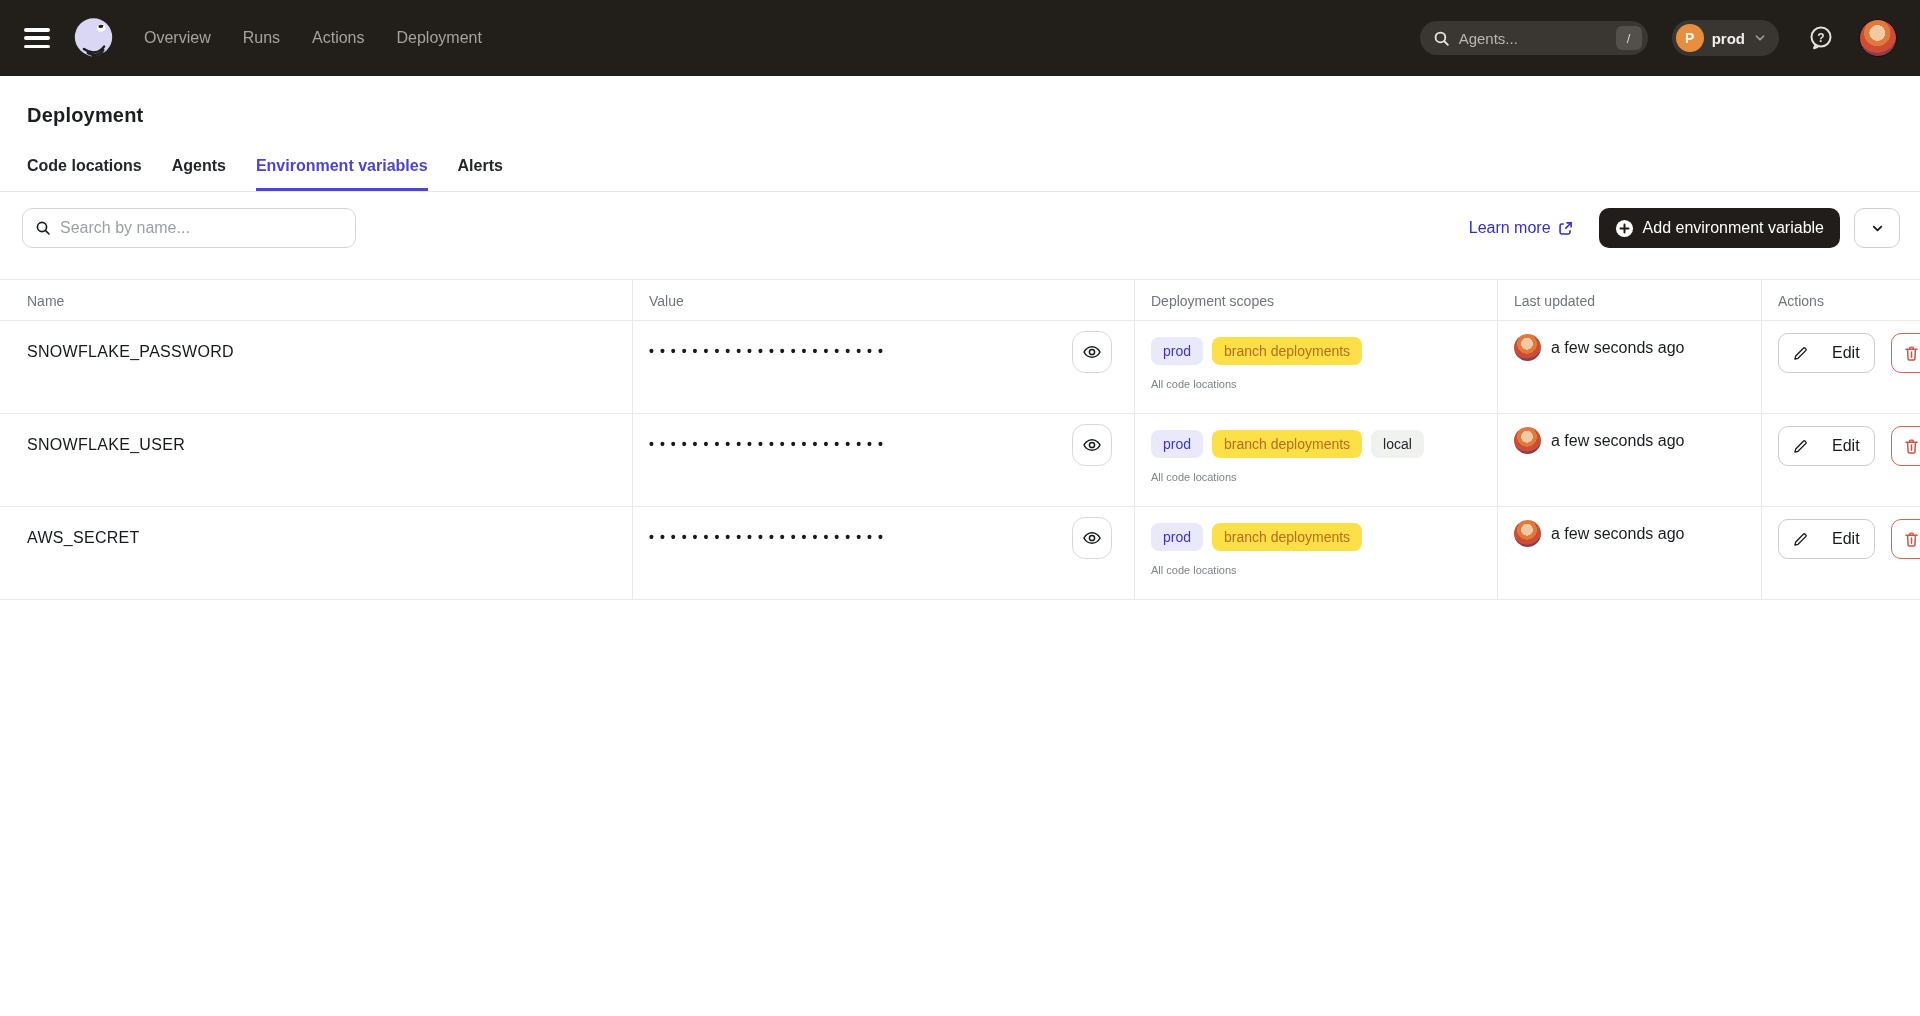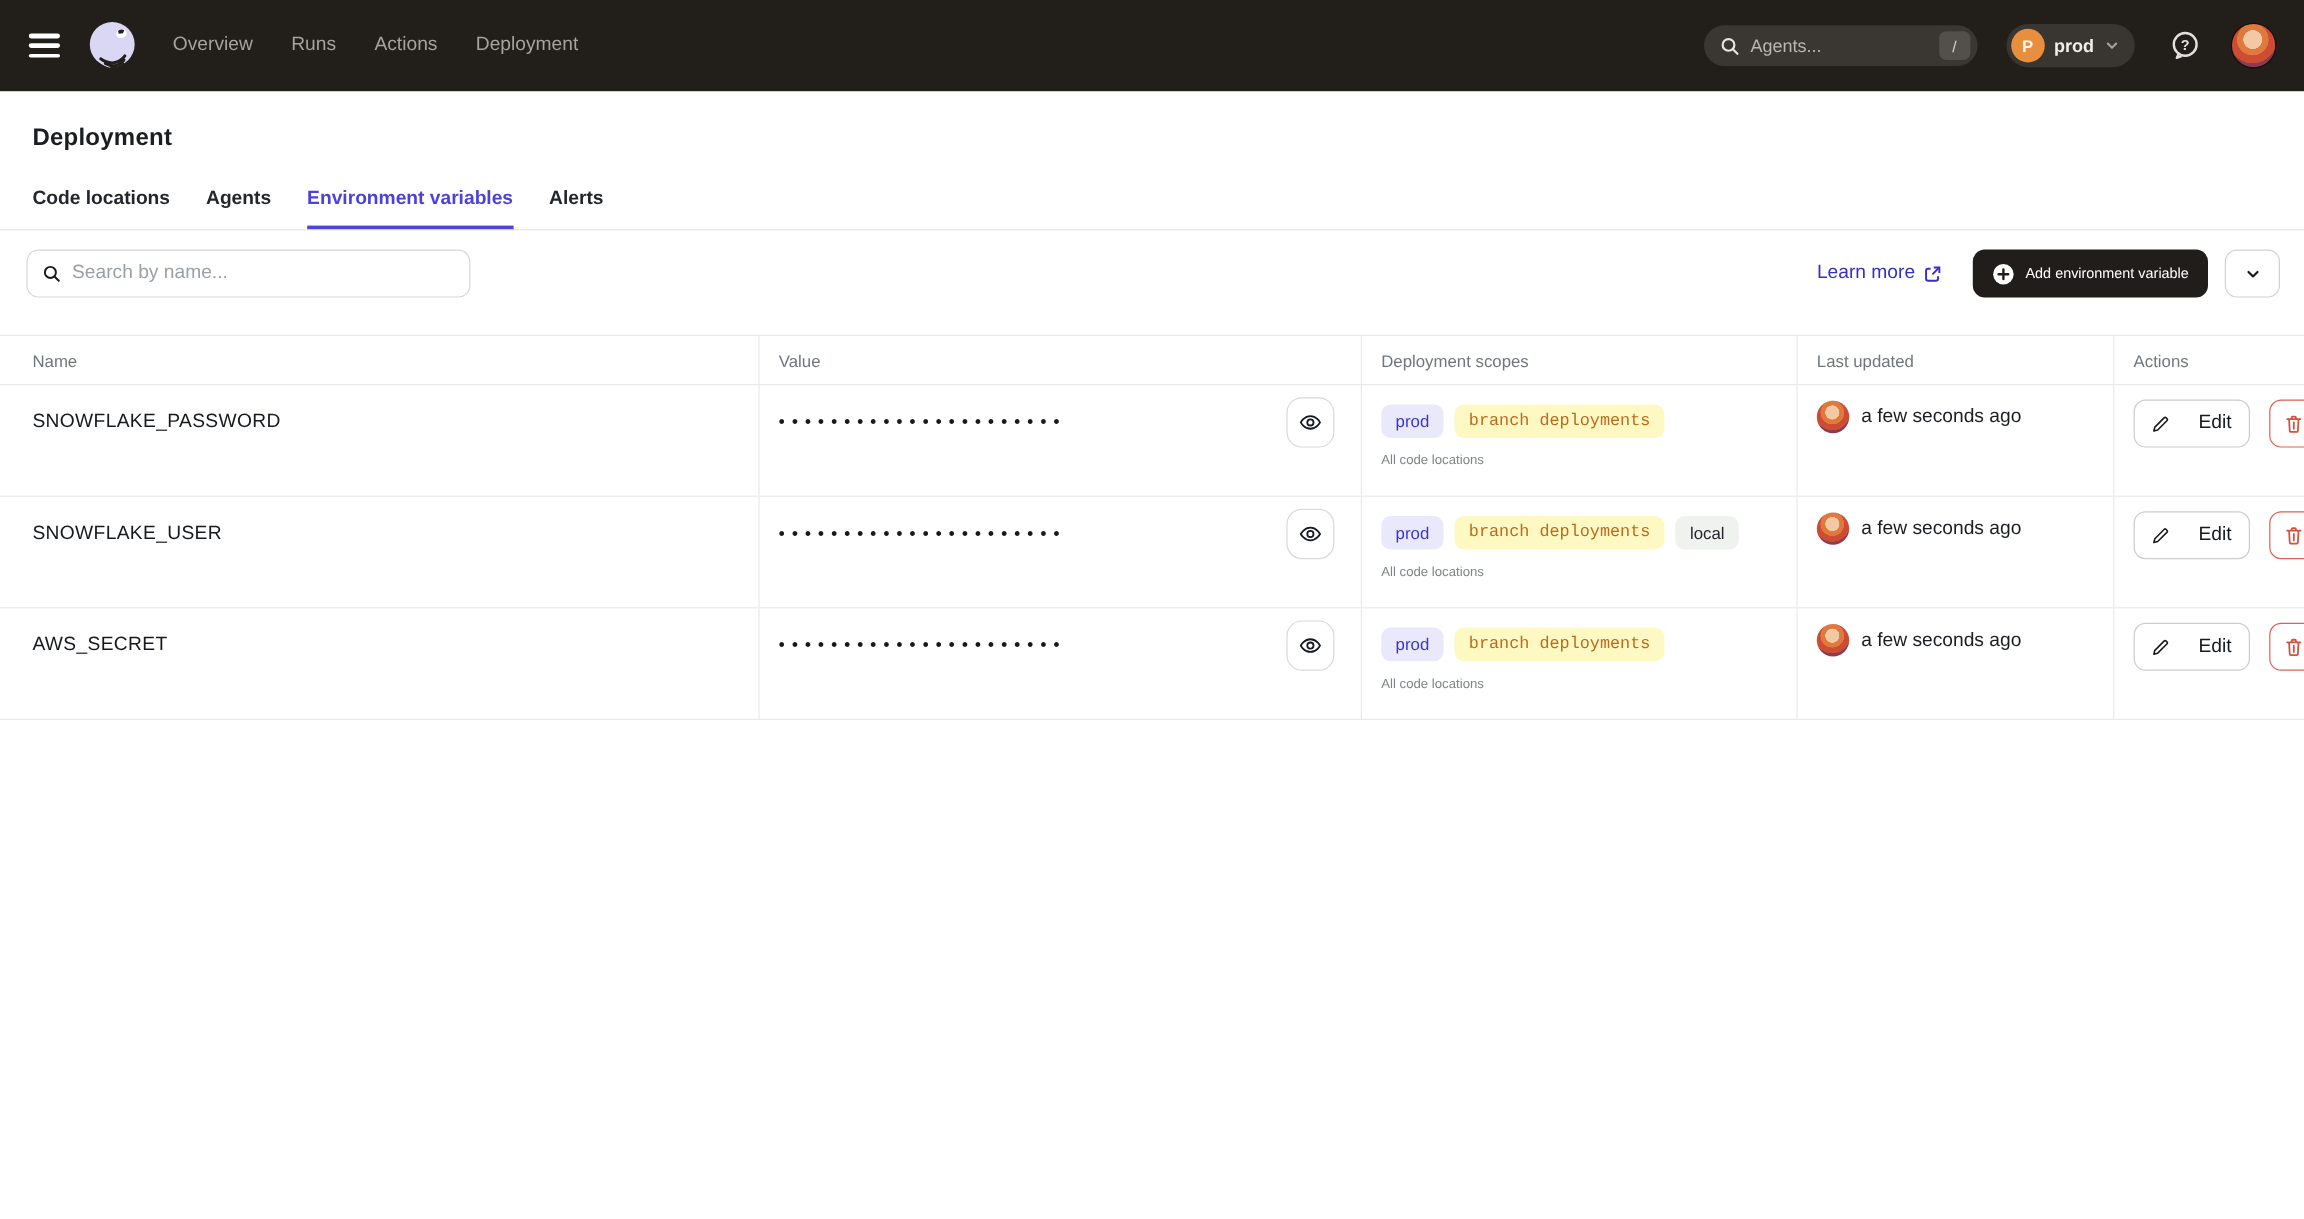--- a/index.html
+++ b/index.html
@@ -27,27 +27,27 @@
     border:1px solid #141210; }
 
   
   .page-title { padding:28px 24px 0 27px; font-size:20px; font-weight:700; color:#1A1D21; letter-spacing:.2px; }
   .tabs { display:flex; gap:30px; padding:0 27px; margin-top:30px; border-bottom:1px solid #E9E7E4; }
   .tab { font-size:16px; font-weight:600; color:#23262A; padding-bottom:13px; border-bottom:3px solid transparent; cursor:pointer; }
   .tab.active { color:#4C42D9; border-bottom-color:#4F43DD; }
 
   
   .toolbar { display:flex; align-items:center; padding:16px 20px 0 22px; }
-  .search-input { width:370px; height:40px; border:1px solid #D4D7DA; border-radius:10px; display:flex; align-items:center; gap:9px; padding:0 12px; background:#fff; }
+  .search-input { width:334px; height:40px; border:1px solid #D4D7DA; border-radius:10px; display:flex; align-items:center; gap:9px; padding:0 12px; background:#fff; }
   .search-input svg { color:#16191D; flex:none; }
   .search-input input { border:none; outline:none; flex:1; font-size:16px; font-family:inherit; color:#16191D; background:transparent; }
   .search-input input::placeholder { color:#9AA0A6; }
   .toolbar-right { margin-left:auto; display:flex; align-items:center; }
   .learn-more { display:flex; align-items:center; gap:7px; color:#332FC8; font-size:16px; text-decoration:none; margin-right:26px; }
-  .add-btn { display:flex; align-items:center; gap:9px; height:40px; border:none; border-radius:10px; background:#211D1A; color:#FFFFFF; font-size:12px; font-family:inherit; padding:0 16px; cursor:pointer; }
+  .add-btn { display:flex; align-items:center; gap:9px; height:40px; border:none; border-radius:10px; background:#211D1A; color:#FFFFFF; font-size:16px; font-family:inherit; padding:0 16px; cursor:pointer; }
   .menu-btn { margin-left:14px; width:46px; height:40px; border-radius:10px; border:1px solid #CFD2D5; background:#fff; display:flex; align-items:center; justify-content:center; color:#16191D; cursor:pointer; }
 
   
   .table { margin-top:31px; border-top:1px solid #E8E9EB; }
   .thead, .row { display:grid; grid-template-columns:633px 502px 363px 264px 1fr; }
   .thead { height:41px; border-bottom:1px solid #E8E9EB; }
   .th { font-size:14px; color:#70767E; padding:13px 16px 0; border-right:1px solid #E8E9EB; }
   .th:first-child { padding-left:27px; }
   .th:last-child { border-right:none; }
   .row { height:93px; border-bottom:1px solid #E8E9EB; }
@@ -55,21 +55,21 @@
   .cell:last-child { border-right:none; }
   .name-cell { padding-left:27px; padding-top:22px; }
   .var-name { font-size:16px; font-weight:500; color:#16191D; letter-spacing:.3px; }
   .value-cell { display:flex; justify-content:space-between; align-items:flex-start; padding-right:22px; padding-top:10px; }
   .dots { font-size:14px; font-weight:700; letter-spacing:6px; color:#16191D; margin-top:12px; }
   .eye-btn { width:40px; height:42px; border-radius:13px; border:1px solid #D7D9DC; background:#fff; display:flex; align-items:center; justify-content:center; color:#16191D; cursor:pointer; }
   .scopes-cell { padding-top:16px; }
   .tags { display:flex; gap:9px; }
   .tag { height:28px; border-radius:8px; padding:0 12px; font-size:14px; display:flex; align-items:center; white-space:nowrap; }
   .tag.prod   { background:#EAE9FC; color:#3A35D1; }
-  .tag.branch { background:#fef9c3; color:#BC6A1C;font-family:Liberation Mono, monospace; }
+  .tag.branch { background:#fde047; color:#BC6A1C; }
   .tag.local  { background:#F0F2F0; color:#22262B; }
   .locations { margin-top:13px; font-size:11px; color:#7E848B; }
   .updated-cell { display:flex; align-items:flex-start; gap:10px; padding-top:13px; }
   .row-avatar { width:27px; height:27px; border-radius:50%; flex:none;
     background: radial-gradient(circle at 48% 36%, #F3C8A4 0 26%, #E0793C 27% 44%, #CC4C34 45% 66%, #8E3B4E 67% 100%); }
   .updated-text { font-size:16px; color:#1A1D21; line-height:27px; }
   .actions-cell { display:flex; gap:16px; padding-top:12px; }
   .edit-btn { height:40px; border-radius:10px; border:1px solid #C9CCD0; background:#fff; display:flex; align-items:center; gap:24px; padding:0 14px; font-size:16px; font-family:inherit; color:#16191D; cursor:pointer; }
   .trash-btn { width:42px; height:40px; border-radius:10px; border:1px solid #DD6250; background:#fff; color:#D2513F; display:flex; align-items:center; justify-content:center; cursor:pointer; }
 </style>

